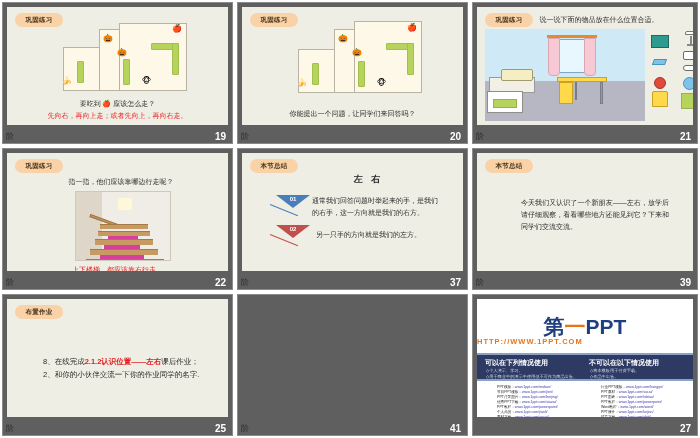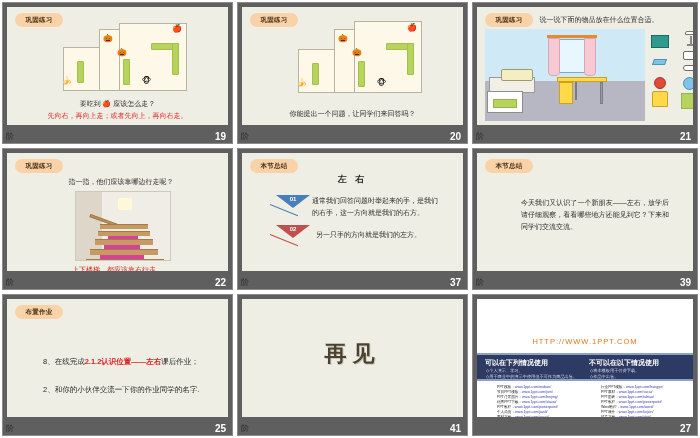--- a/index.html
+++ b/index.html
@@ -128,20 +128,21 @@
   .stair-light { position: absolute; background: #fff8d8; border-radius: 2px; }
   
   .sum-title {
     position: absolute;
     width: 100%;
     text-align: center;
     color: #2b2b2b;
     font-size: 9px;
     font-weight: bold;
     letter-spacing: 3px;
+    margin-left: 16px;
   }
   .banner { position: absolute; width: 34px; height: 18px; }
   .banner .tri {
     position: absolute; left: 0; top: 0;
     width: 0; height: 0;
     border-left: 17px solid transparent;
     border-right: 17px solid transparent;
     border-top: 13px solid #4a7ebb;
   }
   .banner.red .tri { border-top-color: #c0504d; }
@@ -196,23 +197,23 @@
     text-align: center;
     font-size: 21px;
     font-weight: bold;
     color: #1f3f80;
     letter-spacing: 0px;
   }
   .ppt-logo .dash { color: #e8741a; }
   .ppt-url {
     position: absolute;
     width: 100%;
-    text-align: center;
+    text-align: left;
     font-size: 7.5px;
-    font-weight: normal;
+    font-weight: bold;
     color: #e8741a;
     letter-spacing: 1px;
   }
   .terms-band {
     position: absolute;
     background: #2d3a63;
     border-top: 2px solid #8da0c8;
     border-bottom: 2px solid #8da0c8;
   }
   .terms-head {
@@ -412,46 +413,46 @@
     </div>
   </div>
 
   <div class="slide-cell">
     <div class="frame">
       <div class="canvas">
         <div class="badge">布置作业</div>
         <div class="hw-item" style="left:36px;top:56px;">
           <span>8、在线完成</span><span class="hl">2.1.2认识位置——左右</span><span>课后作业；</span>
         </div>
-        <div class="hw-item" style="left:36px;top:84px;text-align:right;">
+        <div class="hw-item" style="left:36px;top:69px;text-align:right;">
           <span>2、和你的小伙伴交流一下你的作业同学的名字.</span>
         </div>
       </div>
       <div class="pagebar">
         <span class="corner-glyph">阶</span>
         <span class="pagenum">25</span>
       </div>
     </div>
   </div>
 
   <div class="slide-cell">
     <div class="frame">
-      <div class="canvas">
-        <div class="bye" style="top:40px;">再见</div>
-      </div>
       <div class="pagebar">
         <span class="corner-glyph">阶</span>
         <span class="pagenum">41</span>
       </div>
     </div>
   </div>
 
   <div class="slide-cell">
     <div class="frame">
       <div class="canvas white">
+        <div class="ppt-logo" style="top:14px;">
+          <span>第</span><span class="dash">一</span><span>PPT</span>
+        </div>
         <div class="ppt-url" style="top:38px;">HTTP://WWW.1PPT.COM</div>
         <div class="terms-band" style="left:0;top:54px;width:100%;height:28px;">
           <div class="terms-head" style="left:8px;top:3px;">可以在下列情况使用</div>
           <div class="terms-sub" style="left:9px;top:13px;">◇个人演示、学习。</div>
           <div class="terms-sub" style="left:9px;top:19px;">◇用于商业中的演示中使用但不可作为商品出售。</div>
           <div class="terms-head" style="left:112px;top:3px;">不可以在以下情况使用</div>
           <div class="terms-sub" style="left:113px;top:13px;">◇将本模板用于付费下载。</div>
           <div class="terms-sub" style="left:113px;top:19px;">◇作品中出售。</div>
         </div>
         <div class="links-col" style="left:20px;top:86px;width:96px;">

